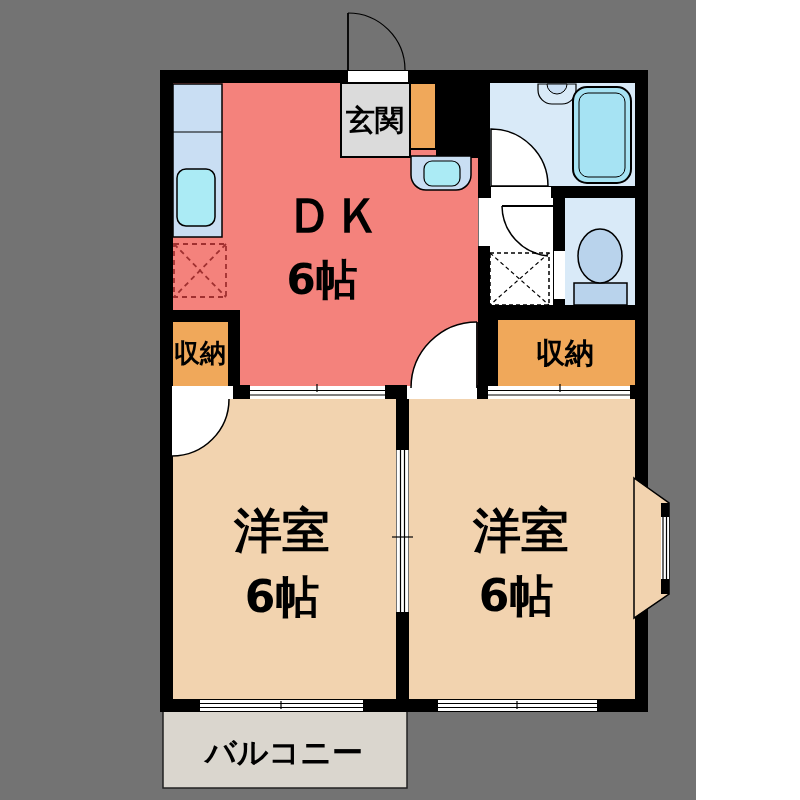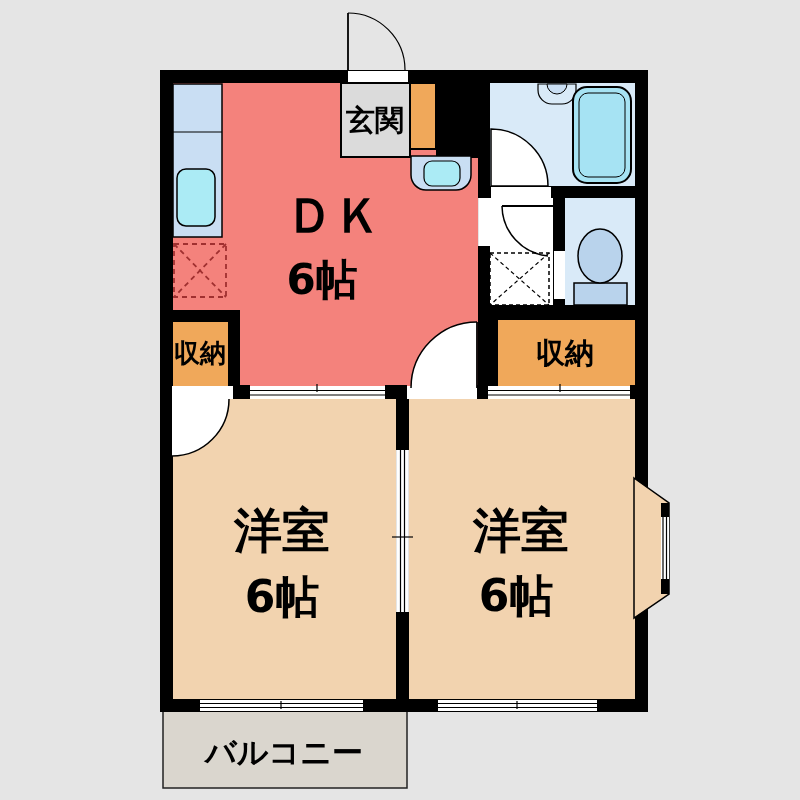--- a/index.html
+++ b/index.html
@@ -1,16 +1,16 @@
 <!DOCTYPE html>
 <html><head>
 <meta charset="utf-8">
 <style>
   html,body{margin:0;padding:0;background:#ffffff;}
-  .stage{position:relative;width:800px;height:800px;background:#e5e5e5;overflow:hidden;}
+  .stage{position:relative;width:696px;height:800px;background:#737373;overflow:hidden;}
   svg{display:block;}
   .lbl{font-family:"DejaVu Sans","Liberation Sans",sans-serif;font-weight:bold;fill:#000;text-anchor:middle;}
   .thin{stroke:#000;stroke-width:1.2;}
 </style>
 </head>
 <body>
 
 <div class="stage">
 <svg width="800" height="800" viewBox="0 0 800 800">
 

